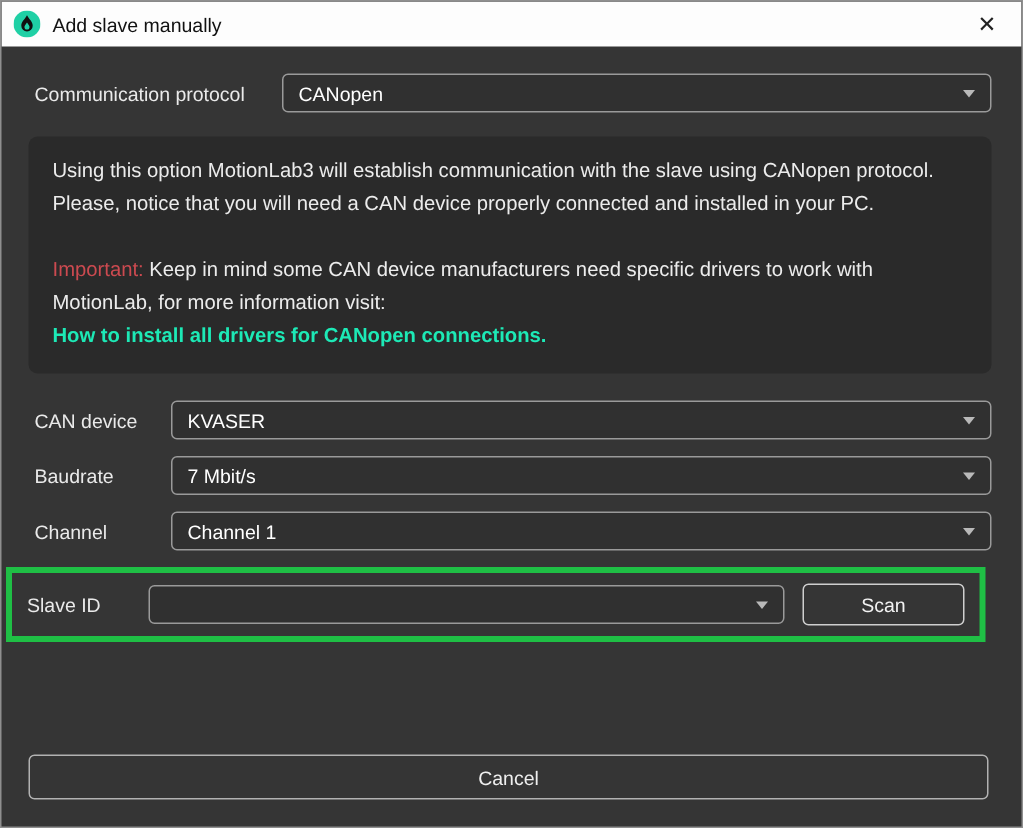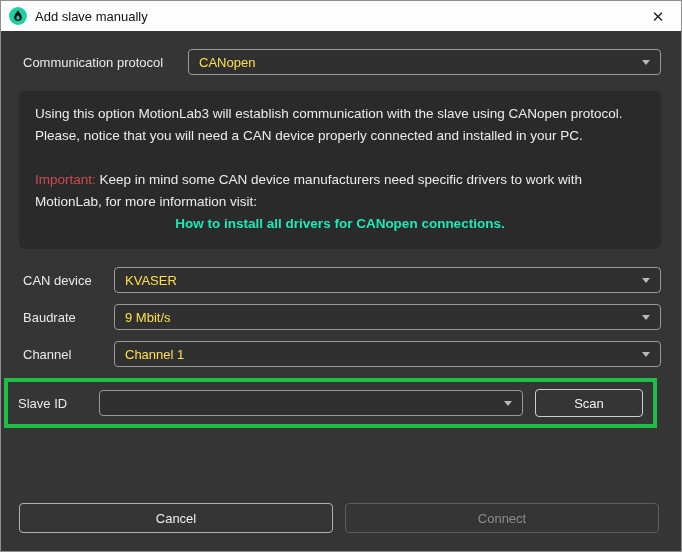--- a/index.html
+++ b/index.html
@@ -21,38 +21,38 @@
   }
   
   .body{padding:18px 20px 0 22px;color:#e8e8e8;}
   .form-row{display:flex;align-items:center;margin-bottom:11px;}
   .form-label{font-size:13px;color:#eaeaea;}
   .proto-label{flex:0 0 165px;}
   .field-label{flex:0 0 91px;}
   .dropdown{
     flex:1;height:26px;background:#303030;border:1px solid #9a9a9a;
     border-radius:4px;display:flex;align-items:center;
-    padding:0 10px;font-size:13px;color:#fde047;position:relative;
+    padding:0 10px;font-size:13px;color:#ffffff;position:relative;
   }
   .dropdown .dd-value{flex:1;white-space:nowrap;overflow:hidden;}
   .caret{
     width:0;height:0;border-left:4px solid transparent;
     border-right:4px solid transparent;border-top:5px solid #b9b9b9;
     margin-left:8px;flex:0 0 auto;
   }
   
   .info-box{
     background:#2a2a2a;border-radius:6px;margin:16px 0 18px -4px;
     padding:12px 16px 14px 16px;font-size:13.5px;line-height:22px;color:#ececec;
   }
   .info-box p{margin:0;}
   .info-gap{height:22px;}
   .important{color:#cc4a50;margin-top:28px;}
   .info-link{
-    display:block;text-align:center;font-weight:bold;color:#1de9b6;
+    display:block;text-align:left;font-weight:bold;color:#1de9b6;
     margin-top:0;font-size:13.5px;cursor:pointer;
   }
   
   .highlight-wrap{
     border:4px solid #1fbf45;margin:3px 0 8px -19px;width:653px;
     padding:7px 9px 7px 10px;display:flex;align-items:center;
   }
   .highlight-wrap .form-label{flex:0 0 81px;}
   .slave-dd{flex:0 1 424px;}
   .scan-btn{
@@ -108,21 +108,21 @@
       <span class="form-label field-label">CAN device</span>
       <div class="dropdown">
         <span class="dd-value">KVASER</span>
         <span class="caret"></span>
       </div>
     </div>
 
     <div class="form-row">
       <span class="form-label field-label">Baudrate</span>
       <div class="dropdown">
-        <span class="dd-value">9 Mbit/s</span>
+        <span class="dd-value">7 Mbit/s</span>
         <span class="caret"></span>
       </div>
     </div>
 
     <div class="form-row">
       <span class="form-label field-label">Channel</span>
       <div class="dropdown">
         <span class="dd-value">Channel 1</span>
         <span class="caret"></span>
       </div>
@@ -134,16 +134,15 @@
         <span class="dd-value"></span>
         <span class="caret"></span>
       </div>
       <div class="scan-btn">Scan</div>
     </div>
 
   </div>
 
   <div class="footer">
     <div class="btn cancel-btn">Cancel</div>
-    <div class="btn connect-btn">Connect</div>
   </div>
 
 </div>
 
 </body></html>

